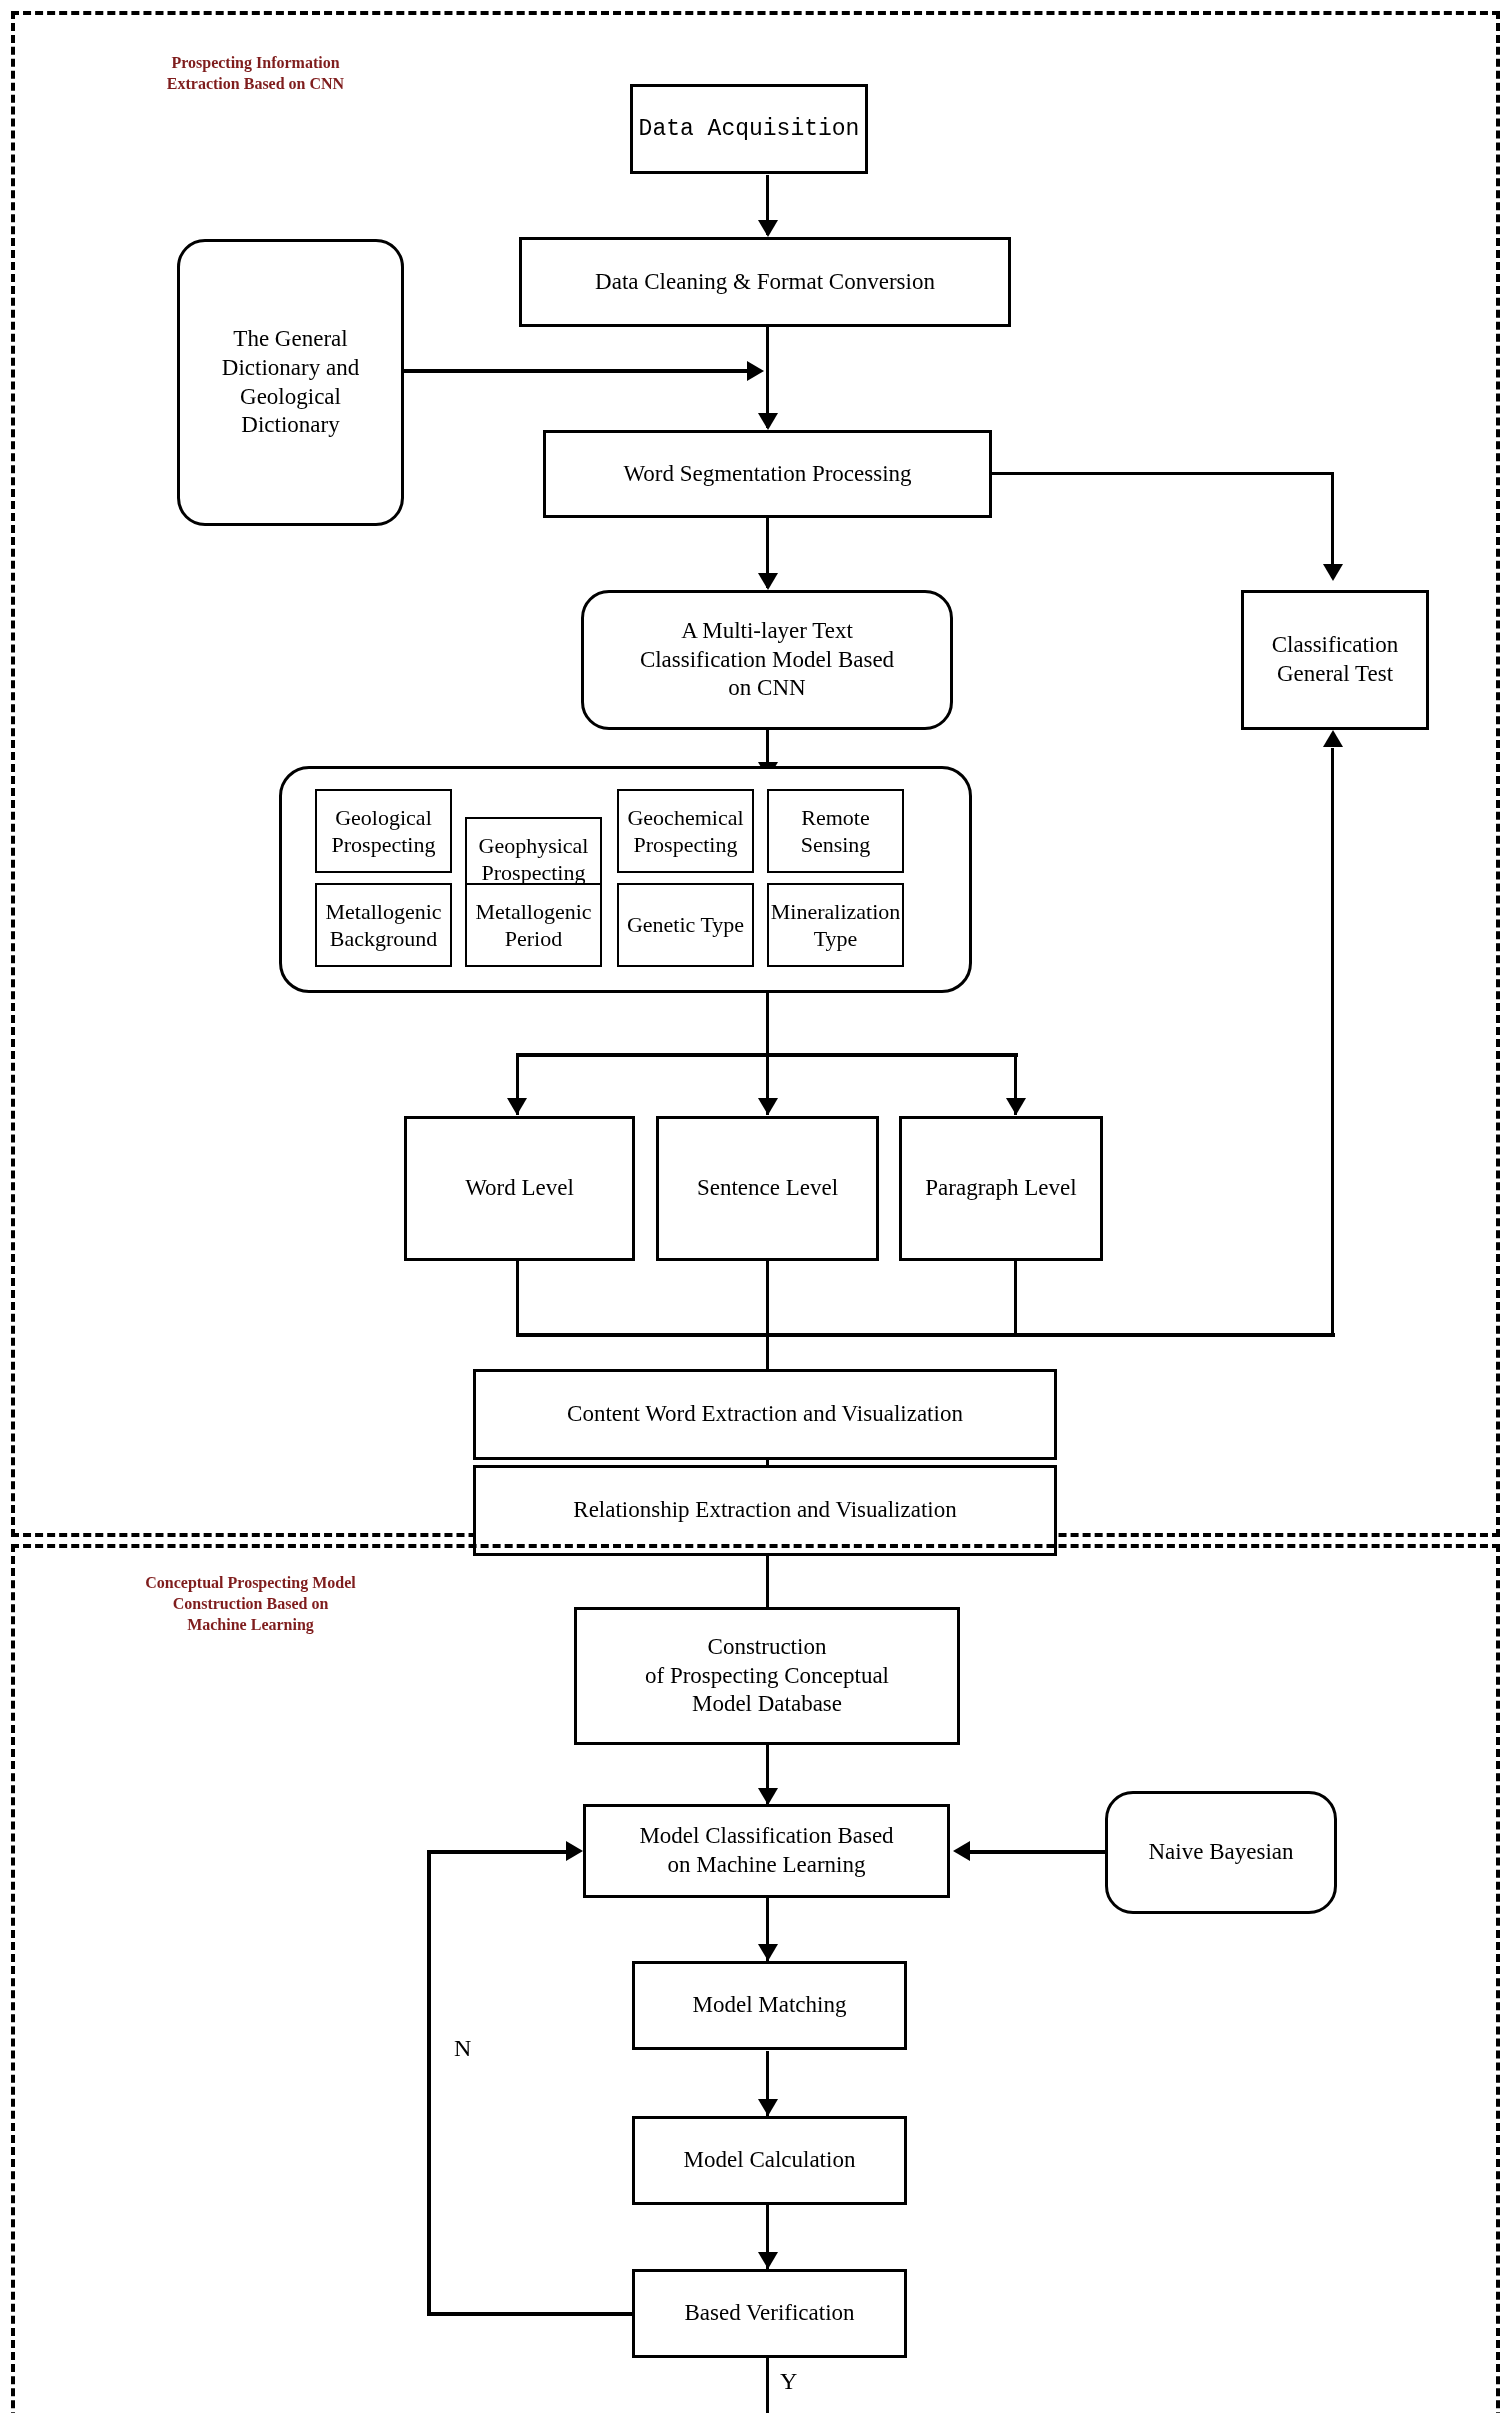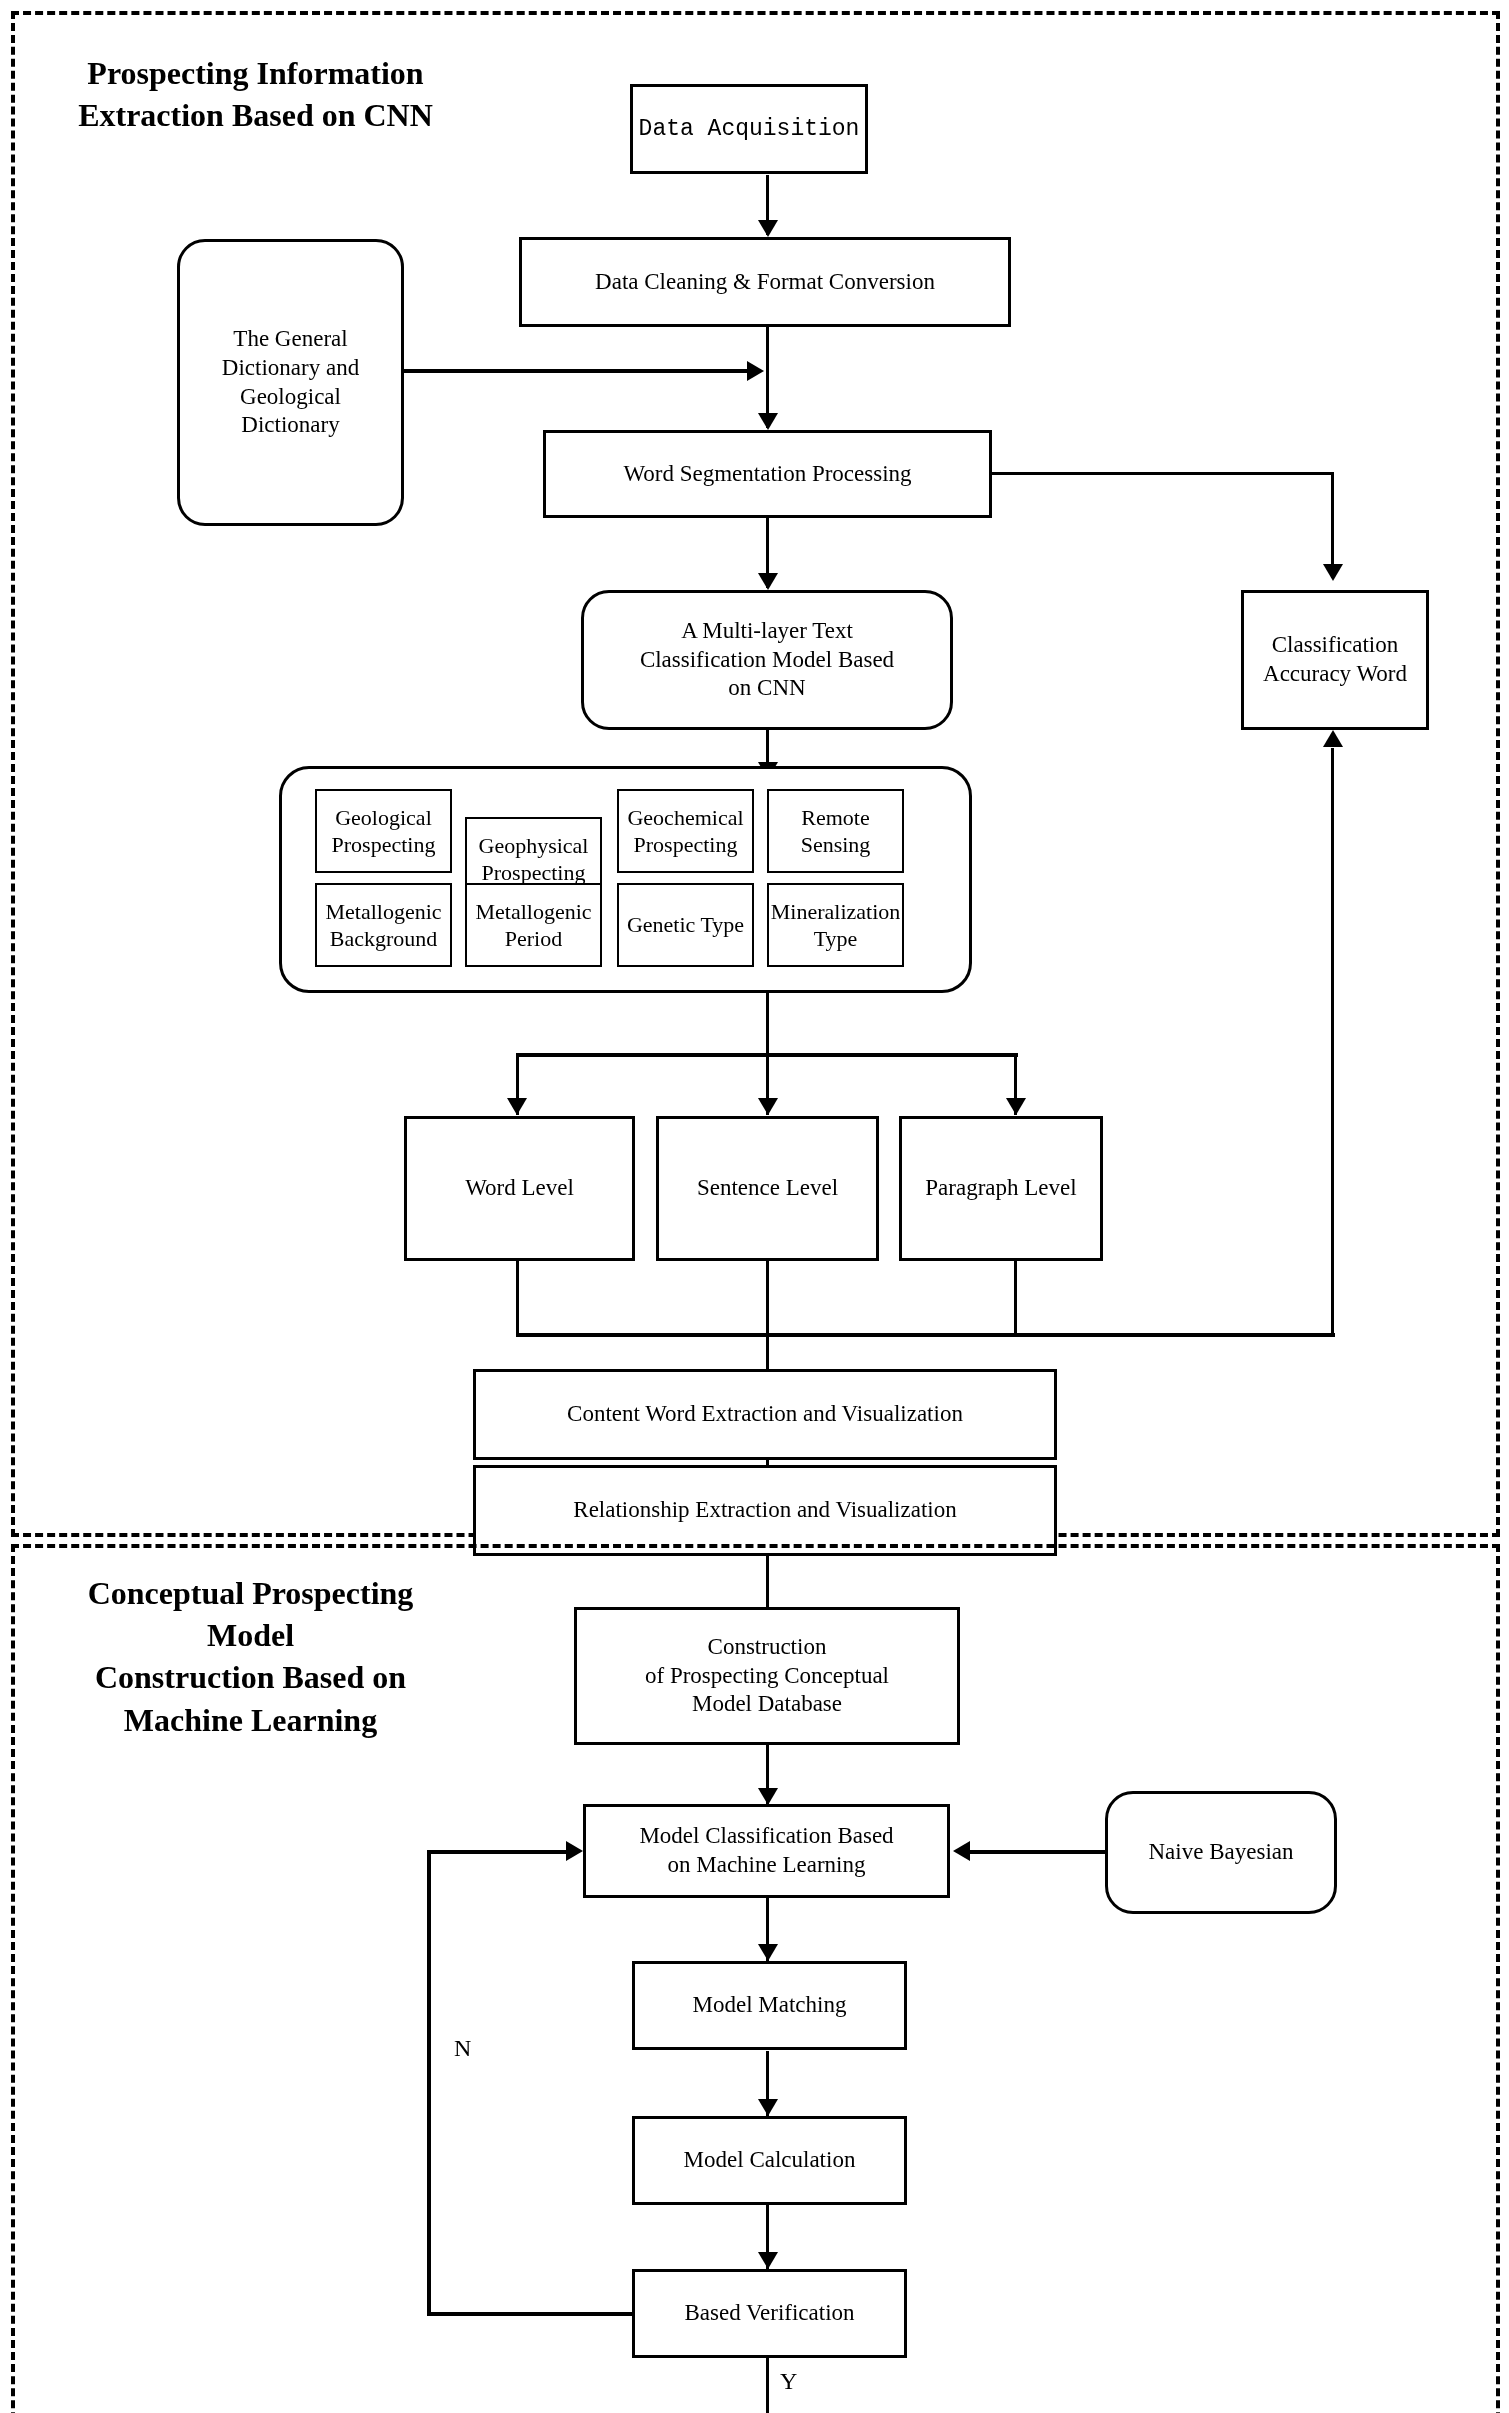--- a/index.html
+++ b/index.html
@@ -2,21 +2,21 @@
 <html style="font-size:7.7px"><head>
 <meta charset="utf-8">
 <style>
   html,body{margin:0;padding:0;background:#ffffff;}
   body{font-family:"Liberation Serif", serif;color:#000;}
   #canvas{position:relative;width:1510px;height:2562px;background:#fff;overflow:hidden;}
 
   .panel{position:absolute;border:4.3px dashed #000;box-sizing:border-box;background:transparent;}
 
   .section-title{position:absolute;font-family:"Liberation Serif", serif;font-weight:bold;
-    font-size:32px;line-height:1.32;text-align:center;color:#000000;white-space:pre-line;}
+    font-size:16px;line-height:1.32;text-align:center;color:#7f1d1d;white-space:pre-line;}
 
   .node{position:absolute;box-sizing:border-box;border:3.4px solid #000;background:#fff;
     display:flex;align-items:center;justify-content:center;text-align:center;
     font-family:"Liberation Serif", serif;font-size:23px;line-height:1.26;color:#000;
     padding:1.9px 3.9px;white-space:pre-line;}
   .node.rounded{border-radius:28px;}
   .group-box{position:absolute;box-sizing:border-box;border:3.9px solid #000;border-radius:30px;background:#fff;}
   .cell{position:absolute;box-sizing:border-box;border:2.9px solid #000;background:#fff;
     display:flex;align-items:center;justify-content:center;text-align:center;
     font-family:"Liberation Serif", serif;font-size:22px;line-height:1.24;color:#000;
@@ -68,21 +68,21 @@
   <div class="arr arr-d" style="left:1323px; top:564px;"></div>
 
   <div class="ln vl" style="left:766px; top:517px; width:3.4px; height:71px;"></div>
   <div class="arr arr-d" style="left:758px; top:573px;"></div>
 
   <div class="node rounded" style="left:581px; top:590px; width:372px; height:140px;">A Multi-layer Text
 Classification Model Based
 on CNN</div>
 
   <div class="node" style="left:1241px; top:590px; width:188px; height:140px;">Classification
-Accuracy Word</div>
+General Test</div>
 
   <div class="ln vl" style="left:766px; top:730px; width:3.4px; height:54px;"></div>
   <div class="arr arr-d" style="left:758px; top:762px;"></div>
 
   <div class="group-box" style="left:279px; top:766px; width:693px; height:227px;"></div>
 
   <div class="cell" style="left:315px; top:789px; width:137px; height:84px;">Geological
 Prospecting</div>
   <div class="cell" style="left:465px; top:789px; width:137px; height:84px;margin-top:28px;">Geophysical
 Prospecting</div>

